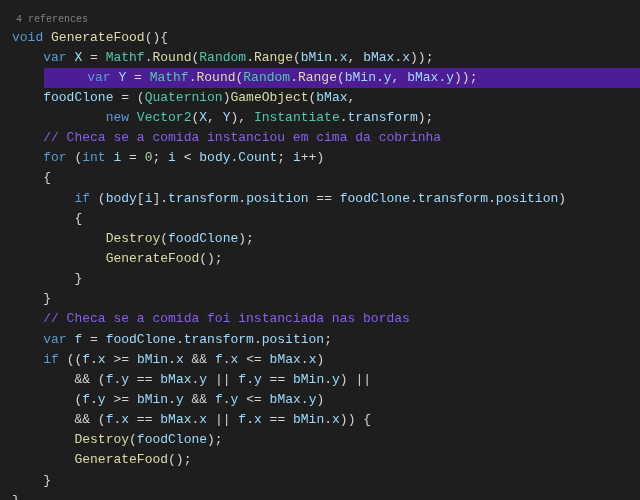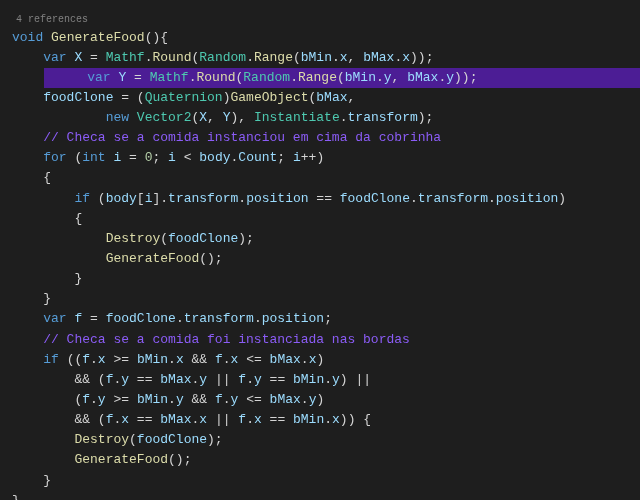--- a/index.html
+++ b/index.html
@@ -52,22 +52,22 @@
   <div class="line"><span>            </span><span class="kw">new</span><span> </span><span class="type">Vector2</span><span>(</span><span class="local">X</span><span>, </span><span class="local">Y</span><span>), </span><span class="type">Instantiate</span><span>.</span><span class="field">transform</span><span>);</span></div>
   <div class="line"><span>    </span><span class="comment">// Checa se a comida instanciou em cima da cobrinha</span></div>
   <div class="line"><span>    </span><span class="kw">for</span><span> (</span><span class="kw">int</span><span> </span><span class="local">i</span><span> = </span><span class="num">0</span><span>; </span><span class="local">i</span><span> &lt; </span><span class="field">body</span><span>.</span><span class="field">Count</span><span>; </span><span class="local">i</span><span>++)</span></div>
   <div class="line"><span>    {</span></div>
   <div class="line"><span>        </span><span class="kw">if</span><span> (</span><span class="field">body</span><span>[</span><span class="local">i</span><span>].</span><span class="field">transform</span><span>.</span><span class="field">position</span><span> == </span><span class="field">foodClone</span><span>.</span><span class="field">transform</span><span>.</span><span class="field">position</span><span>)</span></div>
   <div class="line"><span>        {</span></div>
   <div class="line"><span>            </span><span class="method">Destroy</span><span>(</span><span class="field">foodClone</span><span>);</span></div>
   <div class="line"><span>            </span><span class="method">GenerateFood</span><span>();</span></div>
   <div class="line"><span>        }</span></div>
   <div class="line"><span>    }</span></div>
+  <div class="line"><span>    </span><span class="comment">// Checa se a comida foi instanciada nas bordas</span></div>
   <div class="line"><span>    </span><span class="kw">var</span><span> </span><span class="local">f</span><span> = </span><span class="field">foodClone</span><span>.</span><span class="field">transform</span><span>.</span><span class="field">position</span><span>;</span></div>
-  <div class="line"><span>    </span><span class="comment">// Checa se a comida foi instanciada nas bordas</span></div>
   <div class="line"><span>    </span><span class="kw">if</span><span> ((</span><span class="local">f</span><span>.</span><span class="field">x</span><span> &gt;= </span><span class="field">bMin</span><span>.</span><span class="field">x</span><span> &amp;&amp; </span><span class="local">f</span><span>.</span><span class="field">x</span><span> &lt;= </span><span class="field">bMax</span><span>.</span><span class="field">x</span><span>)</span></div>
   <div class="line"><span>        &amp;&amp; (</span><span class="local">f</span><span>.</span><span class="field">y</span><span> == </span><span class="field">bMax</span><span>.</span><span class="field">y</span><span> || </span><span class="local">f</span><span>.</span><span class="field">y</span><span> == </span><span class="field">bMin</span><span>.</span><span class="field">y</span><span>) ||</span></div>
   <div class="line"><span>        (</span><span class="local">f</span><span>.</span><span class="field">y</span><span> &gt;= </span><span class="field">bMin</span><span>.</span><span class="field">y</span><span> &amp;&amp; </span><span class="local">f</span><span>.</span><span class="field">y</span><span> &lt;= </span><span class="field">bMax</span><span>.</span><span class="field">y</span><span>)</span></div>
   <div class="line"><span>        &amp;&amp; (</span><span class="local">f</span><span>.</span><span class="field">x</span><span> == </span><span class="field">bMax</span><span>.</span><span class="field">x</span><span> || </span><span class="local">f</span><span>.</span><span class="field">x</span><span> == </span><span class="field">bMin</span><span>.</span><span class="field">x</span><span>)) {</span></div>
   <div class="line"><span>        </span><span class="method">Destroy</span><span>(</span><span class="field">foodClone</span><span>);</span></div>
   <div class="line"><span>        </span><span class="method">GenerateFood</span><span>();</span></div>
   <div class="line"><span>    }</span></div>
   <div class="line"><span>}</span></div>
 </div>
 

